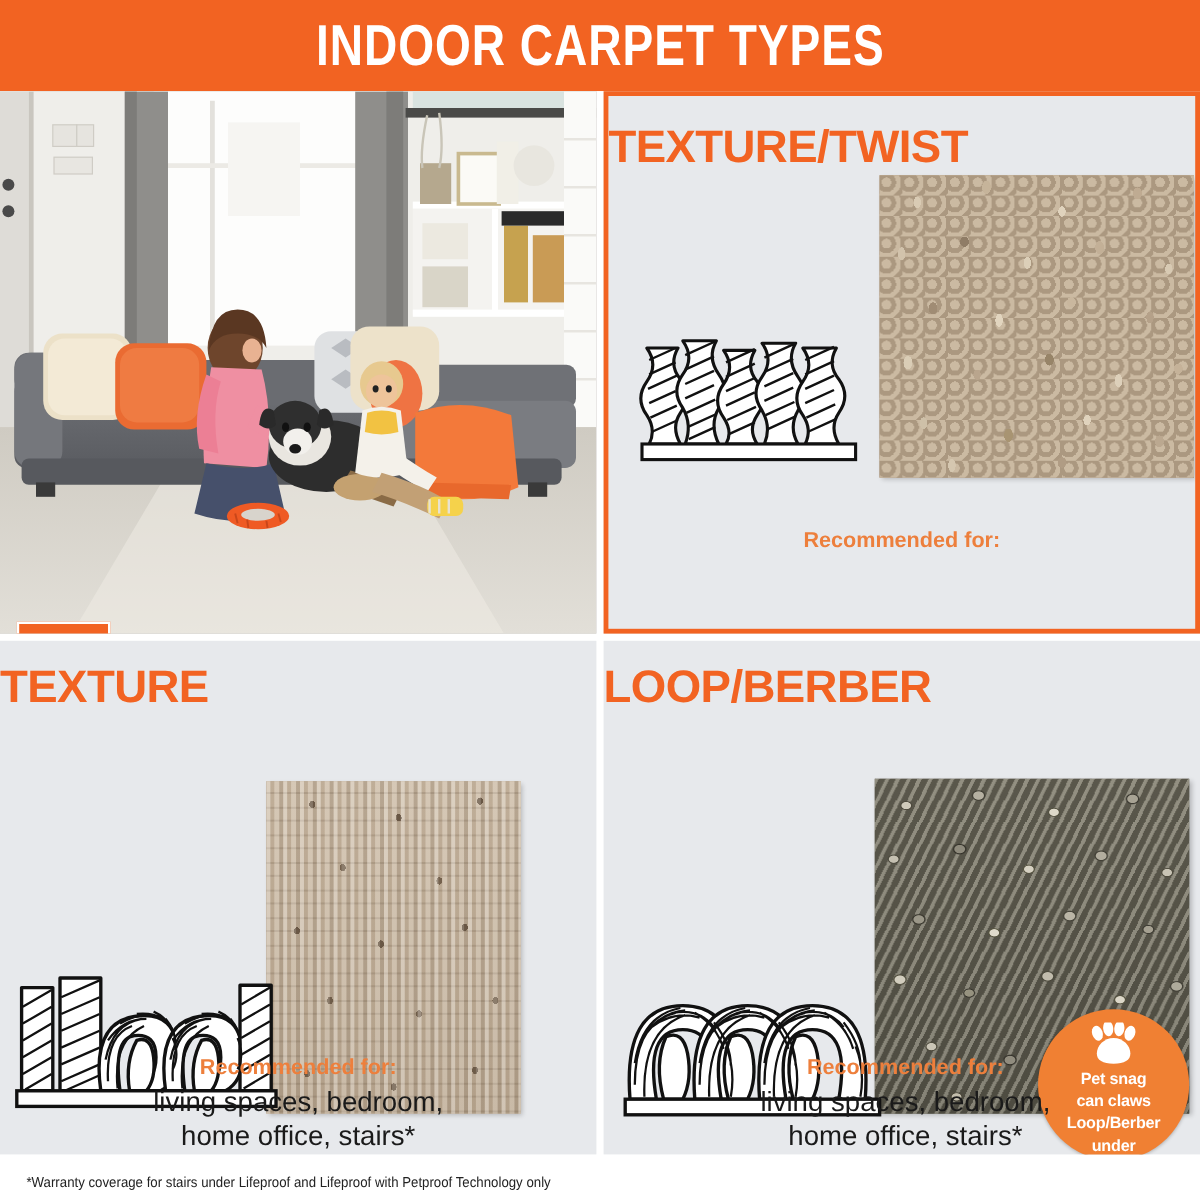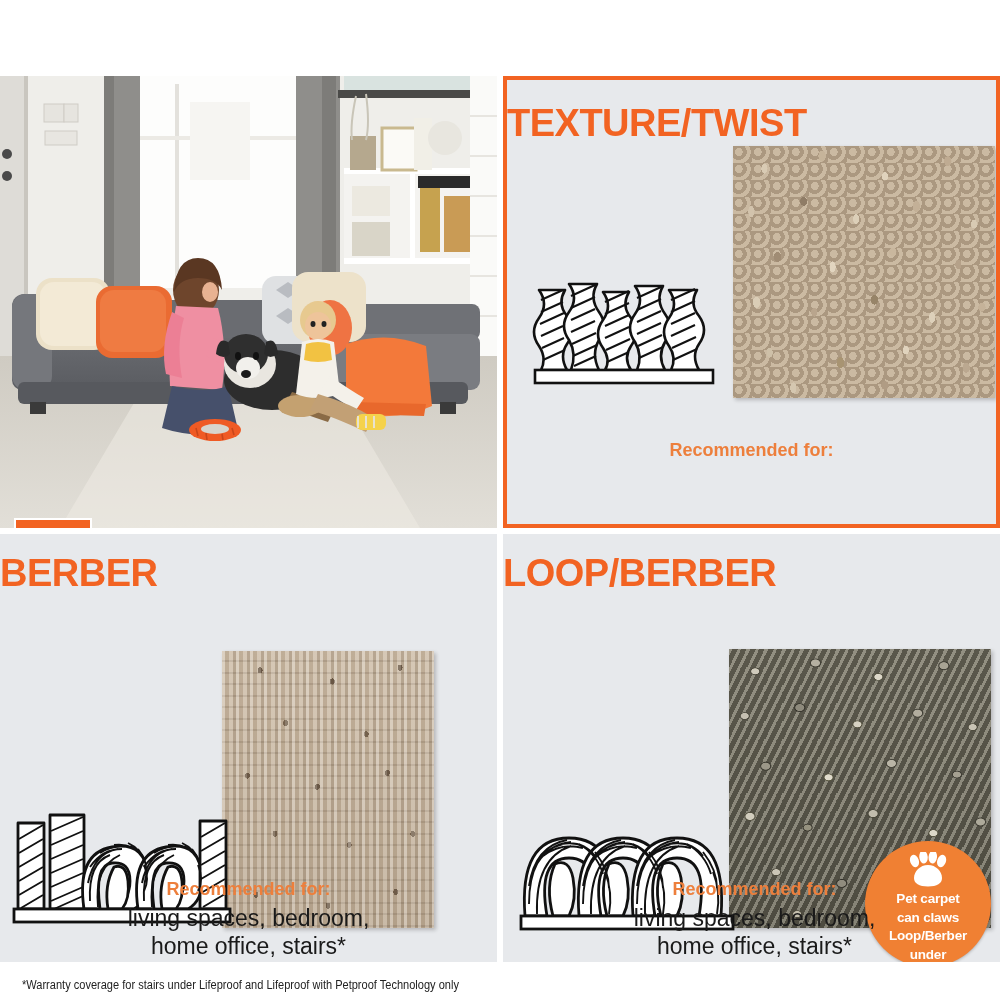--- a/index.html
+++ b/index.html
@@ -207,20 +207,23 @@
   }
 
   
   .photo{position:absolute;left:0;top:0;width:497px;height:452px;overflow:hidden;background:#e9e7e2;}
 </style>
 </head>
 <body>
 
 <div class="page">
 
+  <div class="header">
+    <div class="header-title">INDOOR CARPET TYPES</div>
+  </div>
 
   <div class="grid">
 
     <div class="panel p-photo">
       <div class="photo">
         <svg width="497" height="452" viewBox="0 0 497 452">
 
           <rect x="0" y="0" width="497" height="300" fill="#efeeea"></rect>
 
           <rect x="0" y="0" width="24" height="300" fill="#dedcd7"></rect>
@@ -394,21 +397,21 @@
         </g>
         <rect x="6" y="100" width="178" height="13" fill="#ffffff" stroke="#111111" stroke-width="2.6"></rect>
       </svg>
 
       <div class="rec r-texture">
         <div class="rec-head">Recommended for:</div>
       </div>
     </div>
 
     <div class="panel p-pattern">
-      <div class="panel-title t-pattern">BERBER</div>
+      <div class="panel-title t-pattern">TEXTURE</div>
 
       <div class="swatch sw-pattern tex-pattern"></div>
 
       <svg class="diagram d-pattern" viewBox="0 0 225 120">
         <g fill="#ffffff" stroke="#111111" stroke-width="2.8" stroke-linejoin="round">
           <rect x="8" y="14" width="26" height="86"></rect>
           <rect x="40" y="6" width="34" height="94"></rect>
           <path d="M74 100 q-8 -56 28 -62 q36 -6 36 34 q0 20 -14 28 h-20 q16 -10 16 -28 q0 -20 -18 -18 q-18 2 -12 46 z"></path>
           <path d="M128 100 q-8 -56 28 -62 q36 -6 36 34 q0 20 -14 28 h-20 q16 -10 16 -28 q0 -20 -18 -18 q-18 2 -12 46 z"></path>
           <path d="M104 58 q12 -4 14 14 q2 18 -6 28 h-14 q-4 -24 6 -42 z"></path>
@@ -455,21 +458,21 @@
       </svg>
 
       <div class="pet-badge">
         <svg class="paw" width="44" height="36" viewBox="0 0 44 36">
           <ellipse cx="8.5" cy="9" rx="4.4" ry="6.4" fill="#ffffff" transform="rotate(-18 8.5 9)"></ellipse>
           <ellipse cx="17.5" cy="5" rx="4.2" ry="6.6" fill="#ffffff" transform="rotate(-6 17.5 5)"></ellipse>
           <ellipse cx="26.8" cy="5" rx="4.2" ry="6.6" fill="#ffffff" transform="rotate(6 26.8 5)"></ellipse>
           <ellipse cx="35.6" cy="9" rx="4.4" ry="6.4" fill="#ffffff" transform="rotate(18 35.6 9)"></ellipse>
           <path d="M22 13 c8 0 14 6.5 14 13 c0 5.5 -5 8.5 -14 8.5 c-9 0 -14 -3 -14 -8.5 c0 -6.5 6 -13 14 -13 z" fill="#ffffff"></path>
         </svg>
-        <div class="pet-text">Pet carpet</div>
+        <div class="pet-text">Pet snag</div>
         <div class="pet-text">can claws</div>
         <div class="pet-text">Loop/Berber</div>
         <div class="pet-text">under</div>
       </div>
 
       <div class="rec r-loop">
         <div class="rec-head">Recommended for:</div>
         <div class="rec-body">living spaces, bedroom,</div>
         <div class="rec-body">home office, stairs*</div>
       </div>

